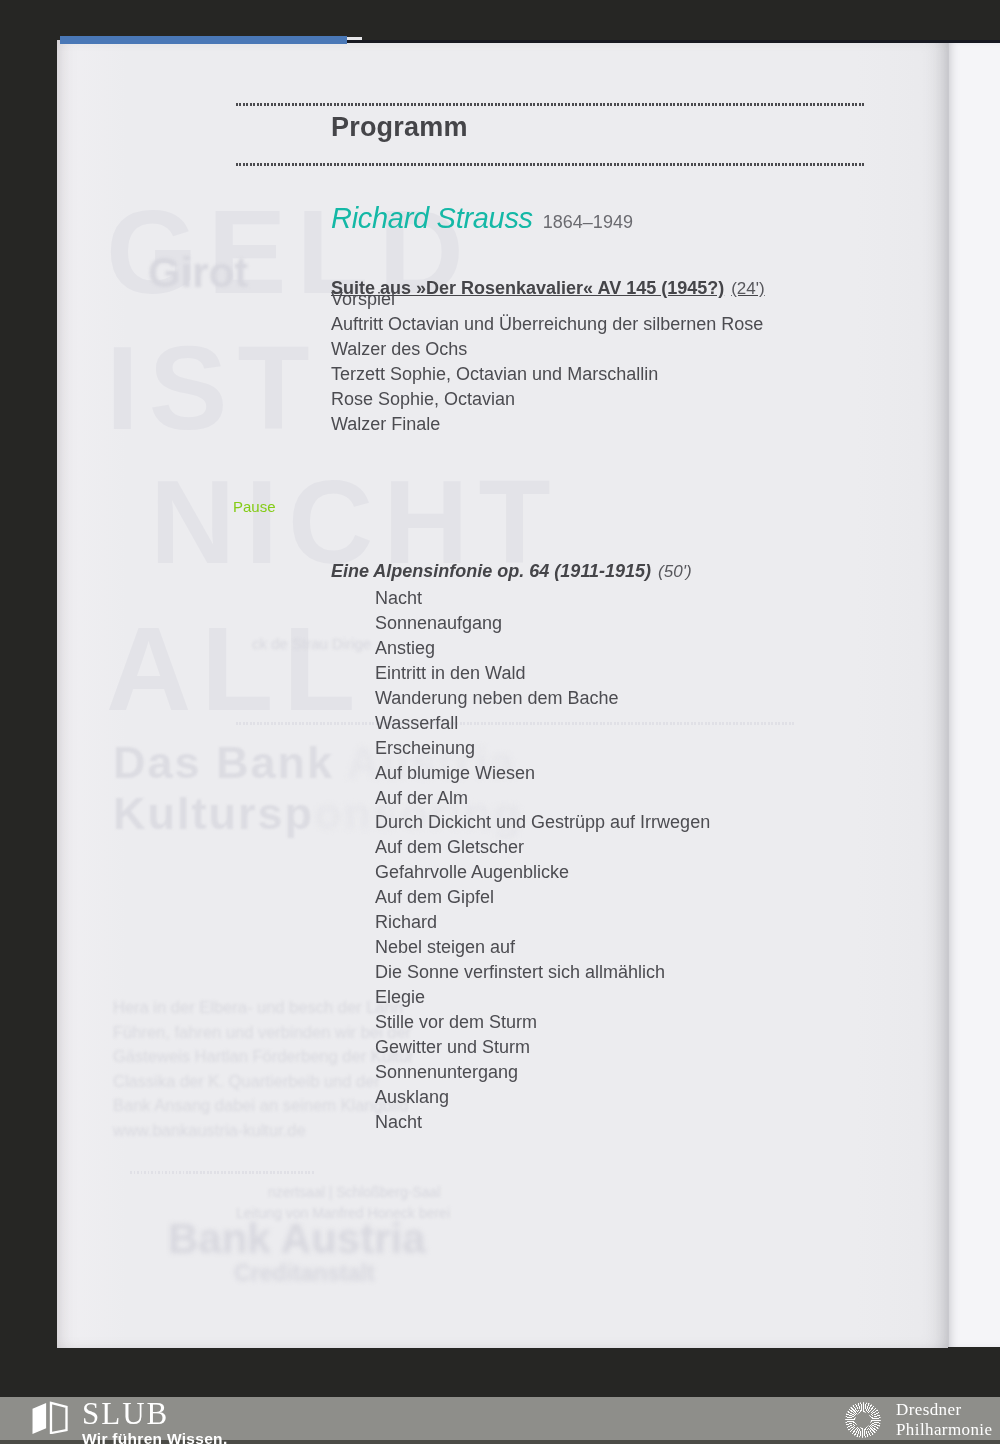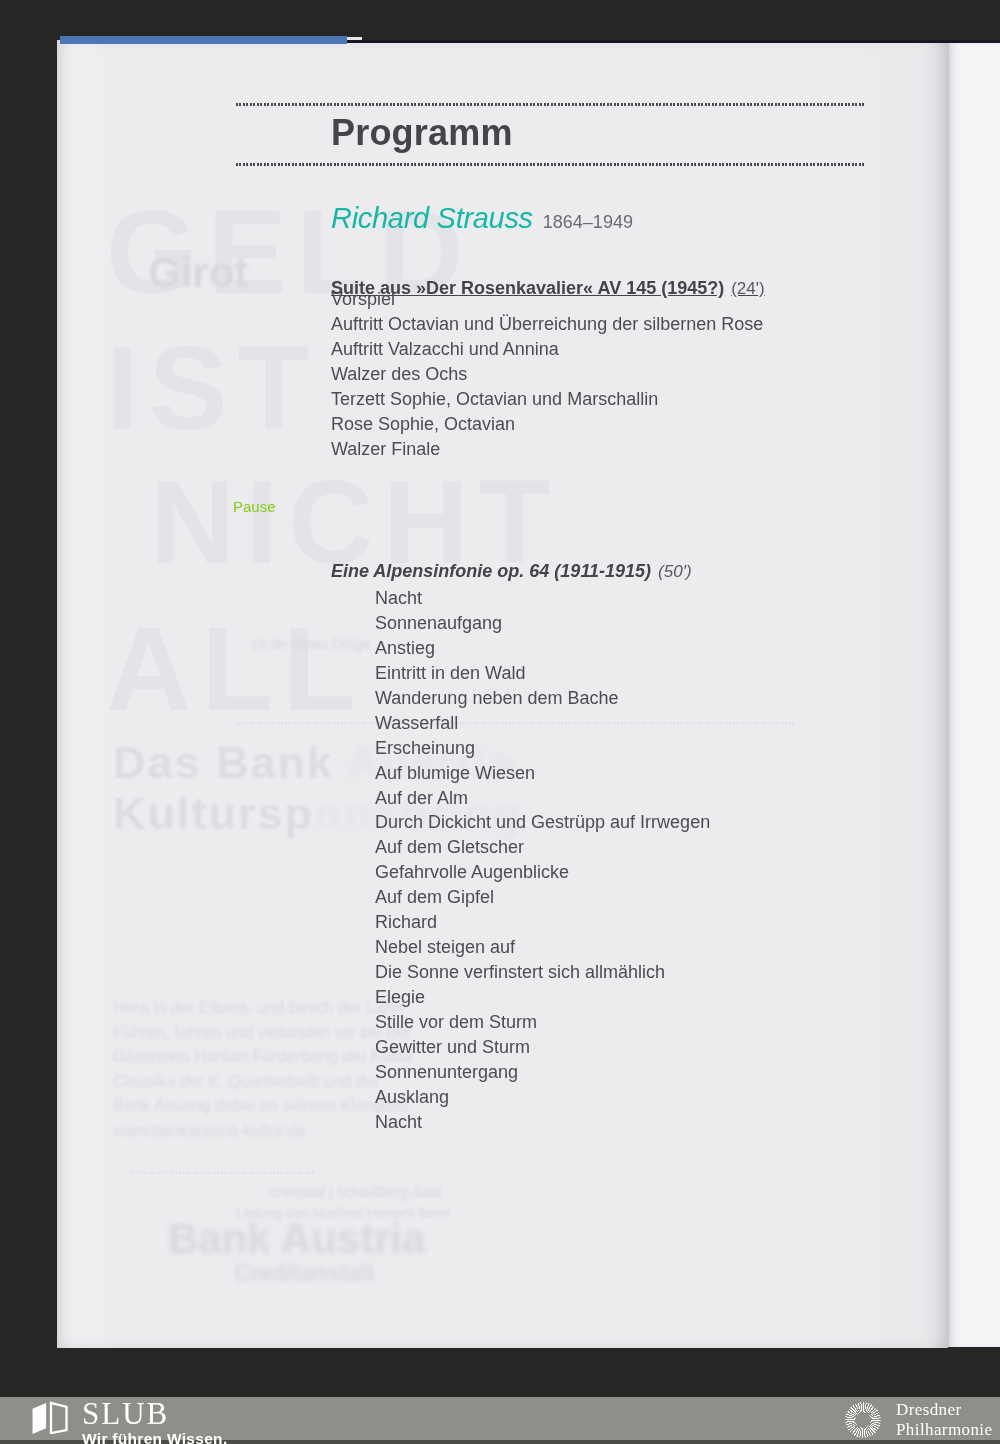--- a/index.html
+++ b/index.html
@@ -14,21 +14,21 @@
     background:#f5f5f8;border-left:1px solid #c9c9ce;
     box-shadow:inset 6px 0 8px -5px rgba(150,150,160,.5);}
   .blue-strip{position:absolute;left:60px;top:36px;width:287px;height:8px;background:#4a78b7;}
   .notch{position:absolute;left:347px;top:37px;width:15px;height:7px;background:#e6e6e9;}
   .top-edge{position:absolute;left:347px;top:40px;width:653px;height:3px;background:#171922;}
 
   
   .content{position:absolute;z-index:3;color:#4c4c51;}
   .dotted{position:absolute;z-index:3;height:3px;
     background-image:repeating-linear-gradient(90deg,#4b4b4f 0 1.6px,transparent 1.6px 3.5px);}
-  .h-programm{left:331px;top:112px;font-size:36px;font-weight:700;color:#454549;letter-spacing:.2px;}
+  .h-programm{left:331px;top:112px;font-size:27px;font-weight:700;color:#454549;letter-spacing:.2px;}
   .composer{left:331px;top:202px;display:flex;align-items:baseline;}
   .composer .name{font-size:29px;font-weight:400;color:#14b8a6;letter-spacing:-.3px;font-style:italic;}
   .composer .dates{font-size:18px;color:#6b6b70;margin-left:10px;}
   .worktitle{position:absolute;z-index:3;font-size:18px;font-weight:700;color:#454549;}
   .worktitle .dur{font-weight:400;font-size:17px;color:#57575c;margin-left:7px;}
   .movements{position:absolute;z-index:3;font-size:18px;line-height:24.93px;color:#4c4c51;}
   .pause{left:233px;top:498px;font-size:15px;font-weight:400;color:#84cc16;}
 
   
   .ghost{position:absolute;z-index:2;color:#e3e3e8;font-weight:700;line-height:1;white-space:nowrap;}
@@ -100,21 +100,20 @@
     <span class="dates">1864–1949</span>
   </div>
 
   <div class="worktitle" style="left:331px;top:278px;text-decoration:underline;">
     <span>Suite aus »Der Rosenkavalier« AV 145 (1945?)</span><span class="dur">(24')</span>
   </div>
   <div class="movements" style="left:331px;top:287px;">
 
   <div>Vorspiel</div>
       <div>Auftritt Octavian und Überreichung der silbernen Rose</div>
-      <div>Auftritt Valzacchi und Annina</div>
       <div>Walzer des Ochs</div>
       <div>Terzett Sophie, Octavian und Marschallin</div>
       <div>Rose Sophie, Octavian</div>
       <div>Walzer Finale</div>
     </div>
 
   <div class="content pause" style="position: absolute; left: 233px; top: 498px;">Pause</div>
 
   <div class="worktitle" style="left:331px;top:561px;font-style:italic;">
     <span>Eine Alpensinfonie op. 64 (1911-1915)</span><span class="dur">(50')</span>

